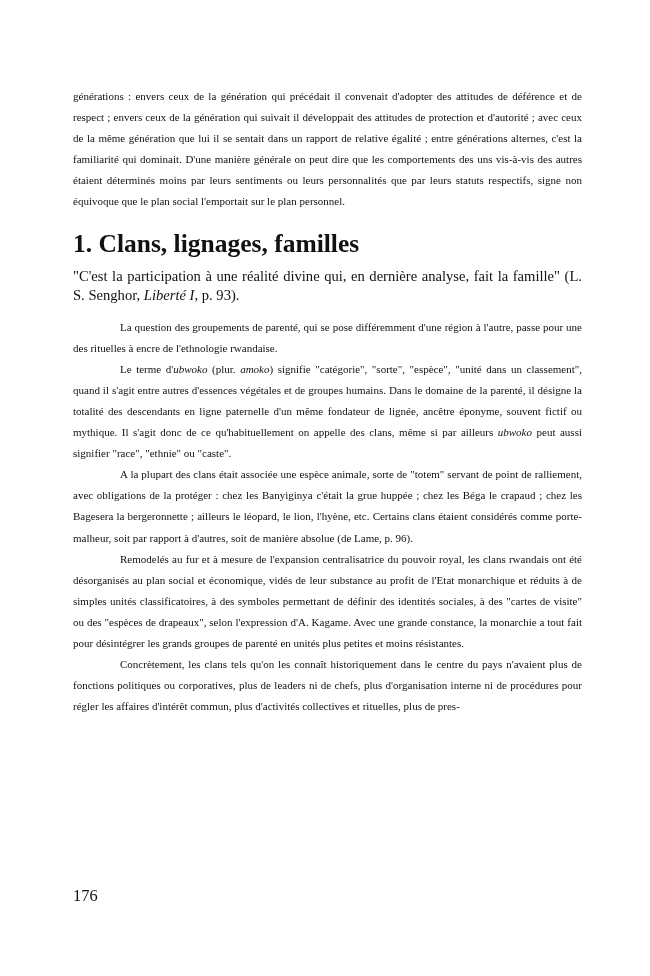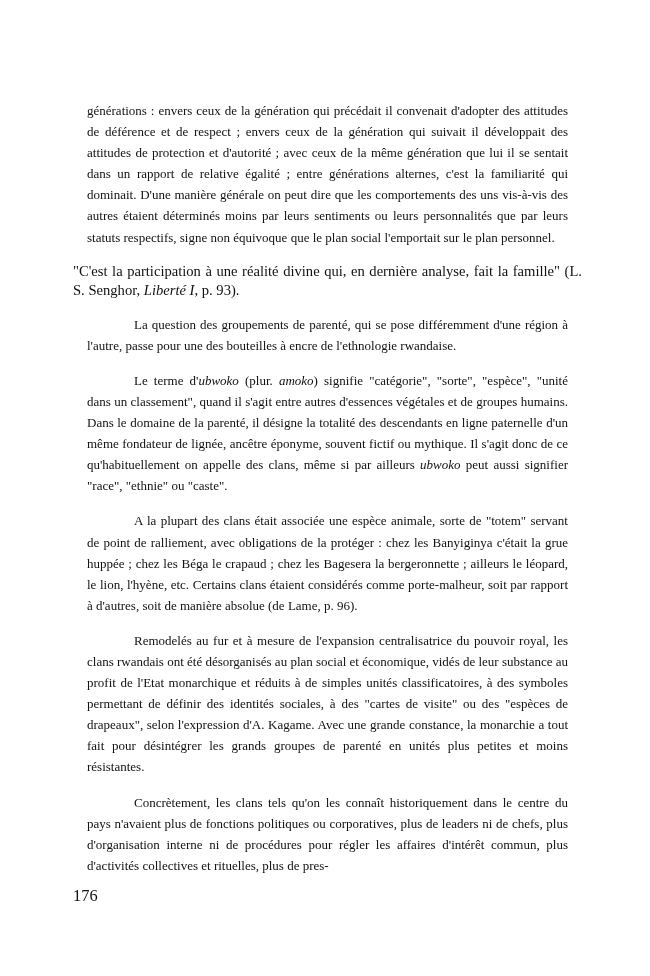--- a/index.html
+++ b/index.html
@@ -15,25 +15,25 @@
       font-family: "Liberation Serif", "DejaVu Serif", serif;
       color: #111111;
     }
     .page {
       position: absolute;
       left: 73px;
       top: 86px;
       width: 509px;
     }
     .body-text {
-      font-size: 13px;
+      font-size: 11px;
       line-height: 21.1px;
       text-align: justify;
       hyphens: manual;
-      margin: 14px;
+      margin: 0;
     }
     .body-text.indent {
       text-indent: 47px;
     }
     h1.section-title {
       font-family: "Liberation Serif", "DejaVu Serif", serif;
       font-weight: bold;
       font-size: 25.5px;
       line-height: 30px;
       margin: 16px 0 8px 0;
@@ -53,24 +53,25 @@
       font-size: 16.4px;
       line-height: 20px;
     }
   </style>
 </head>
 <body>
 
 <div class="page">
   <p class="body-text">générations : envers ceux de la génération qui précédait il convenait d'adopter des attitudes de déférence et de respect ; envers ceux de la génération qui suivait il développait des attitudes de protection et d'autorité ; avec ceux de la même génération que lui il se sentait dans un rapport de relative égalité ; entre générations alternes, c'est la familiarité qui dominait. D'une manière générale on peut dire que les comportements des uns vis-à-vis des autres étaient déterminés moins par leurs sentiments ou leurs personnalités que par leurs statuts respectifs, signe non équivoque que le plan social l'emportait sur le plan personnel.</p>
 
+  <h1 class="section-title">1. Clans, lignages, familles</h1>
 
   <p class="epigraph"><span>"C'est la participation à une réalité divine qui, en dernière analyse, fait la famille" (L. S. Senghor, </span><em>Liberté I</em><span>, p. 93).</span></p>
 
-  <p class="body-text indent">La question des groupements de parenté, qui se pose différemment d'une région à l'autre, passe pour une des bouteilles à encre de l'ethnologie rwandaise.</p>
+  <p class="body-text indent">La question des groupements de parenté, qui se pose différemment d'une région à l'autre, passe pour une des rituelles à encre de l'ethnologie rwandaise.</p>
 
   <p class="body-text indent"><span>Le terme d'</span><em>ubwoko</em><span> (plur. </span><em>amoko</em><span>) signifie "catégorie", "sorte", "espèce", "unité dans un classement", quand il s'agit entre autres d'essences végétales et de groupes humains. Dans le domaine de la parenté, il désigne la totalité des descendants en ligne paternelle d'un même fondateur de lignée, ancêtre éponyme, souvent fictif ou mythique. Il s'agit donc de ce qu'habituellement on appelle des clans, même si par ailleurs </span><em>ubwoko</em><span> peut aussi signifier "race", "ethnie" ou "caste".</span></p>
 
   <p class="body-text indent">A la plupart des clans était associée une espèce animale, sorte de "totem" servant de point de ralliement, avec obligations de la protéger : chez les Banyiginya c'était la grue huppée ; chez les Béga le crapaud ; chez les Bagesera la bergeronnette ; ailleurs le léopard, le lion, l'hyène, etc. Certains clans étaient considérés comme porte-malheur, soit par rapport à d'autres, soit de manière absolue (de Lame, p. 96).</p>
 
   <p class="body-text indent">Remodelés au fur et à mesure de l'expansion centralisatrice du pouvoir royal, les clans rwandais ont été désorganisés au plan social et économique, vidés de leur substance au profit de l'Etat monarchique et réduits à de simples unités classificatoires, à des symboles permettant de définir des identités sociales, à des "cartes de visite" ou des "espèces de drapeaux", selon l'expression d'A. Kagame. Avec une grande constance, la monarchie a tout fait pour désintégrer les grands groupes de parenté en unités plus petites et moins résistantes.</p>
 
   <p class="body-text indent">Concrètement, les clans tels qu'on les connaît historiquement dans le centre du pays n'avaient plus de fonctions politiques ou corporatives, plus de leaders ni de chefs, plus d'organisation interne ni de procédures pour régler les affaires d'intérêt commun, plus d'activités collectives et rituelles, plus de pres-</p>
 </div>
 

